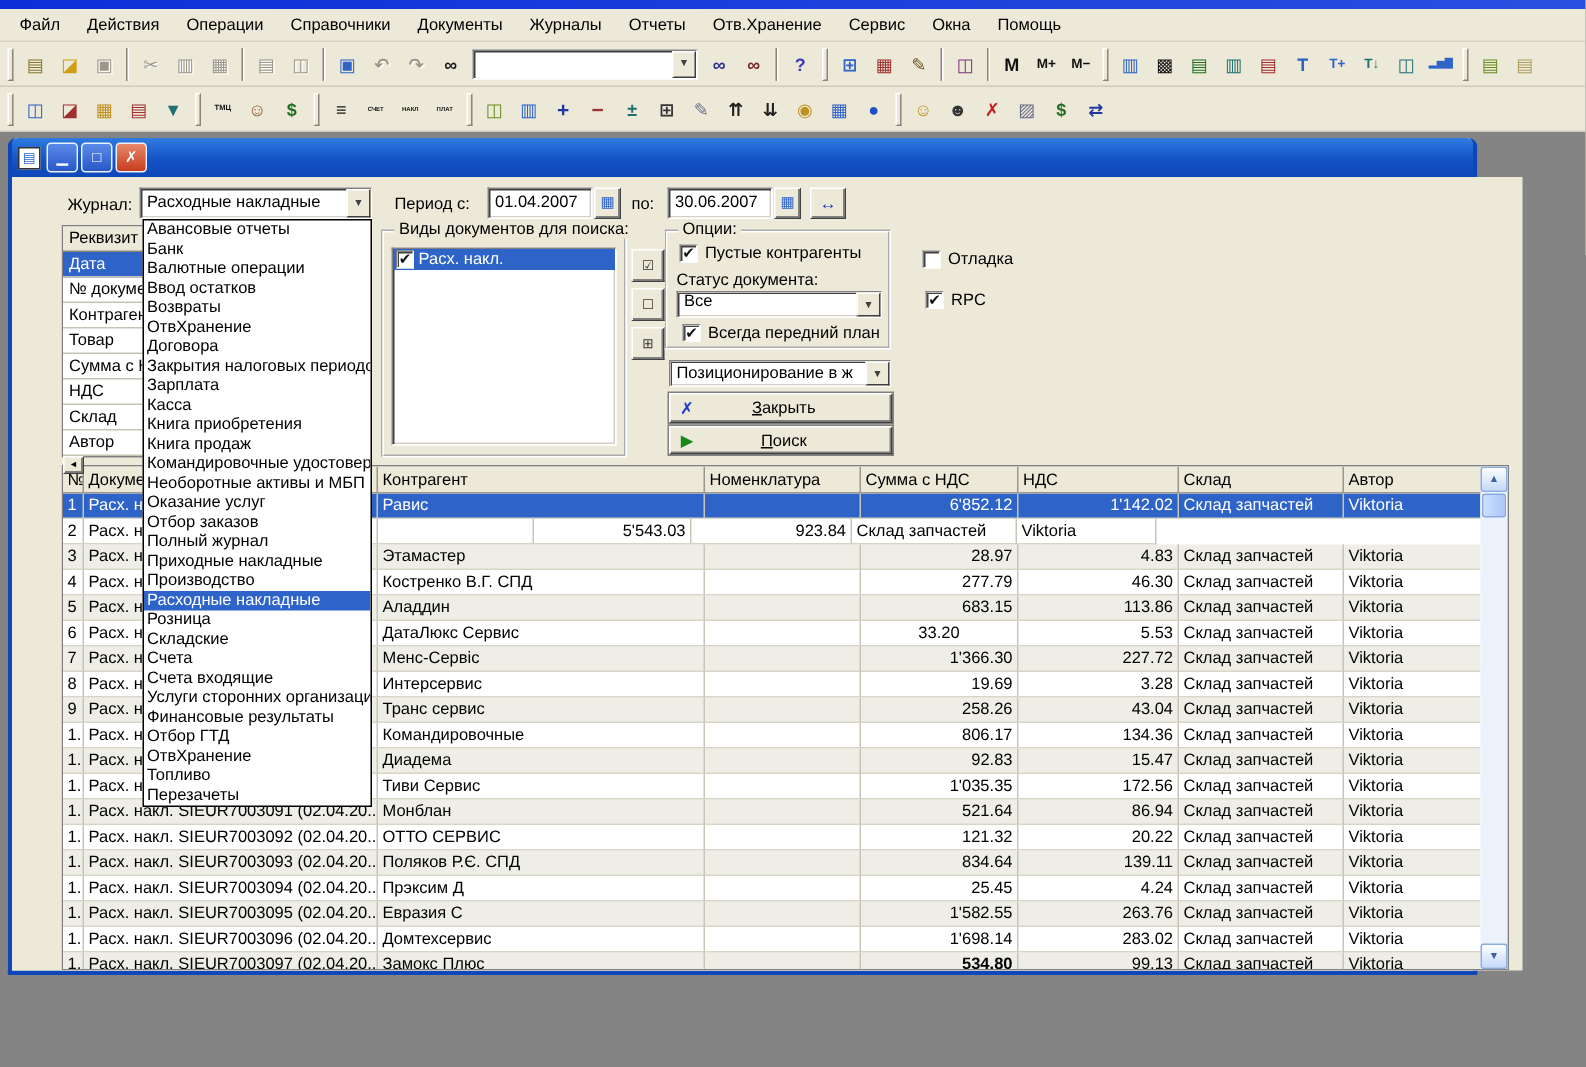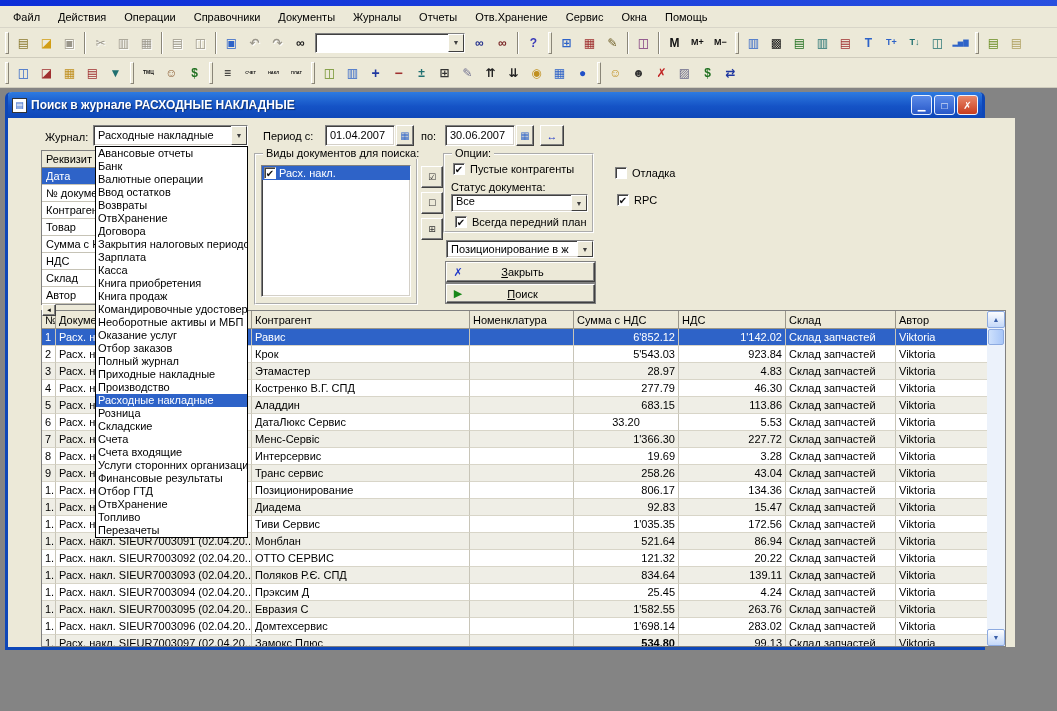--- a/index.html
+++ b/index.html
@@ -341,21 +341,20 @@
     </span>
     <span class="tbtn">
       <span class="glyph" style="color: rgb(32, 56, 160);">⇄</span>
     </span>
   </div>
 
 <div class="workspace">
   <div class="dialog">
     <div class="titlebar">
       <span class="dlg-icon">▤</span>
-      <span class="dlg-title">Поиск в журнале РАСХОДНЫЕ НАКЛАДНЫЕ</span>
       <span class="winbtns">
         <span class="wb">▁</span>
         <span class="wb">□</span>
         <span class="wb close">✗</span>
       </span>
     </div>
     <div class="dlg-content">
 
       <span class="lbl" style="left:4px;top:13px">Журнал:</span>
       <div class="combo sunken" style="left:52px;top:7px;width:155px;height:21px">
@@ -501,21 +500,20 @@
               <span class="gcell" style="width: 218px; flex: 0 0 auto;">Равис</span>
               <span class="gcell" style="width: 104px; flex: 0 0 auto;"></span>
               <span class="gcell num" style="width: 105px; flex: 0 0 auto;">6'852.12</span>
               <span class="gcell num" style="width: 107px; flex: 0 0 auto;">1'142.02</span>
               <span class="gcell" style="width: 110px; flex: 0 0 auto;">Склад запчастей</span>
               <span class="gcell" style="width: 93px; flex: 0 0 auto;">Viktoria</span>
             </div>
             <div class="grow">
               <span class="gcell" style="width: 14px; flex: 0 0 auto;">2</span>
               <span class="gcell" style="width: 196px; flex: 0 0 auto;">Расх. н</span>
-              <span class="gcell" style="width: 218px; flex: 0 0 auto;">Крок</span>
               <span class="gcell" style="width: 104px; flex: 0 0 auto;"></span>
               <span class="gcell num" style="width: 105px; flex: 0 0 auto;">5'543.03</span>
               <span class="gcell num" style="width: 107px; flex: 0 0 auto;">923.84</span>
               <span class="gcell" style="width: 110px; flex: 0 0 auto;">Склад запчастей</span>
               <span class="gcell" style="width: 93px; flex: 0 0 auto;">Viktoria</span>
             </div>
             <div class="grow">
               <span class="gcell" style="width: 14px; flex: 0 0 auto;">3</span>
               <span class="gcell" style="width: 196px; flex: 0 0 auto;">Расх. н</span>
               <span class="gcell" style="width: 218px; flex: 0 0 auto;">Этамастер</span>
@@ -581,21 +579,21 @@
               <span class="gcell" style="width: 218px; flex: 0 0 auto;">Транс сервис</span>
               <span class="gcell" style="width: 104px; flex: 0 0 auto;"></span>
               <span class="gcell num" style="width: 105px; flex: 0 0 auto;">258.26</span>
               <span class="gcell num" style="width: 107px; flex: 0 0 auto;">43.04</span>
               <span class="gcell" style="width: 110px; flex: 0 0 auto;">Склад запчастей</span>
               <span class="gcell" style="width: 93px; flex: 0 0 auto;">Viktoria</span>
             </div>
             <div class="grow">
               <span class="gcell" style="width: 14px; flex: 0 0 auto;">1.</span>
               <span class="gcell" style="width: 196px; flex: 0 0 auto;">Расх. н</span>
-              <span class="gcell" style="width: 218px; flex: 0 0 auto;">Позиционирование</span>
+              <span class="gcell" style="width: 218px; flex: 0 0 auto;">Командировочные</span>
               <span class="gcell" style="width: 104px; flex: 0 0 auto;"></span>
               <span class="gcell num" style="width: 105px; flex: 0 0 auto;">806.17</span>
               <span class="gcell num" style="width: 107px; flex: 0 0 auto;">134.36</span>
               <span class="gcell" style="width: 110px; flex: 0 0 auto;">Склад запчастей</span>
               <span class="gcell" style="width: 93px; flex: 0 0 auto;">Viktoria</span>
             </div>
             <div class="grow">
               <span class="gcell" style="width: 14px; flex: 0 0 auto;">1.</span>
               <span class="gcell" style="width: 196px; flex: 0 0 auto;">Расх. н</span>
               <span class="gcell" style="width: 218px; flex: 0 0 auto;">Диадема</span>

